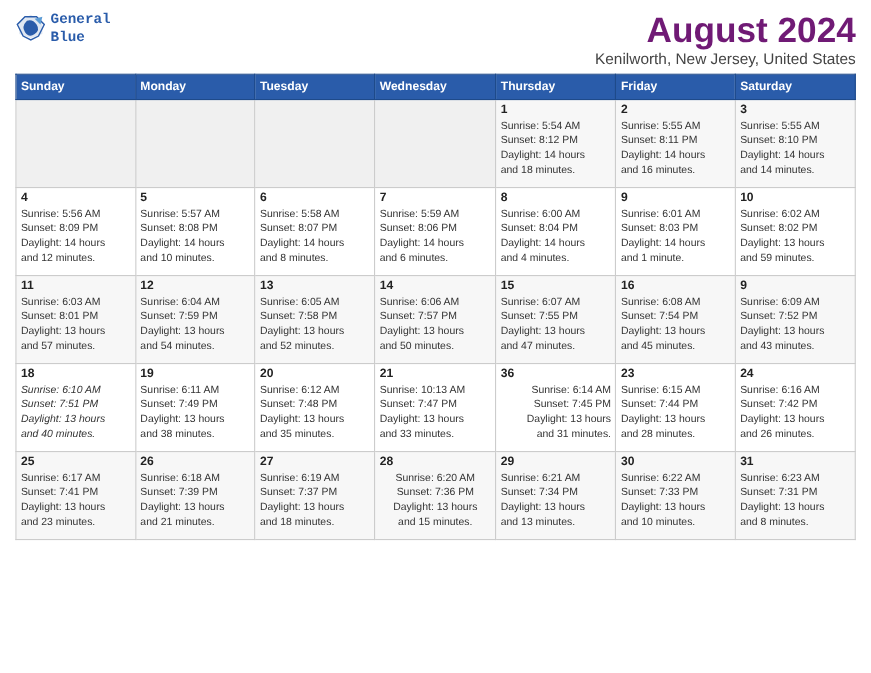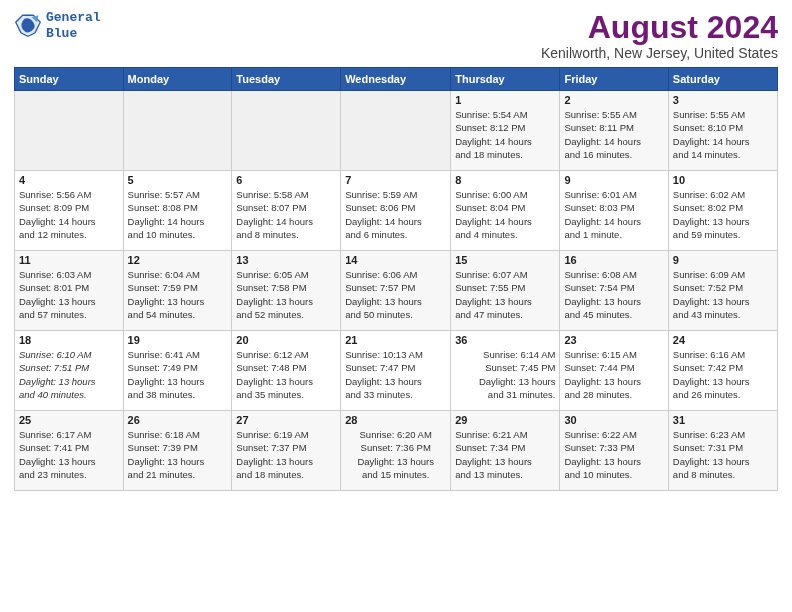--- a/index.html
+++ b/index.html
@@ -263,21 +263,21 @@
         <tr>
           <td>
             <span class="day-num">18</span>
             <div class="day-info" style="white-space: pre-line; font-style: italic;">Sunrise: 6:10 AM
 Sunset: 7:51 PM
 Daylight: 13 hours
 and 40 minutes.</div>
           </td>
           <td>
             <span class="day-num">19</span>
-            <div class="day-info" style="white-space: pre-line;">Sunrise: 6:41 AM
+            <div class="day-info" style="white-space: pre-line;">Sunrise: 6:11 AM
 Sunset: 7:49 PM
 Daylight: 13 hours
 and 38 minutes.</div>
           </td>
           <td>
             <span class="day-num">20</span>
             <div class="day-info" style="white-space: pre-line;">Sunrise: 6:12 AM
 Sunset: 7:48 PM
 Daylight: 13 hours
 and 35 minutes.</div>

